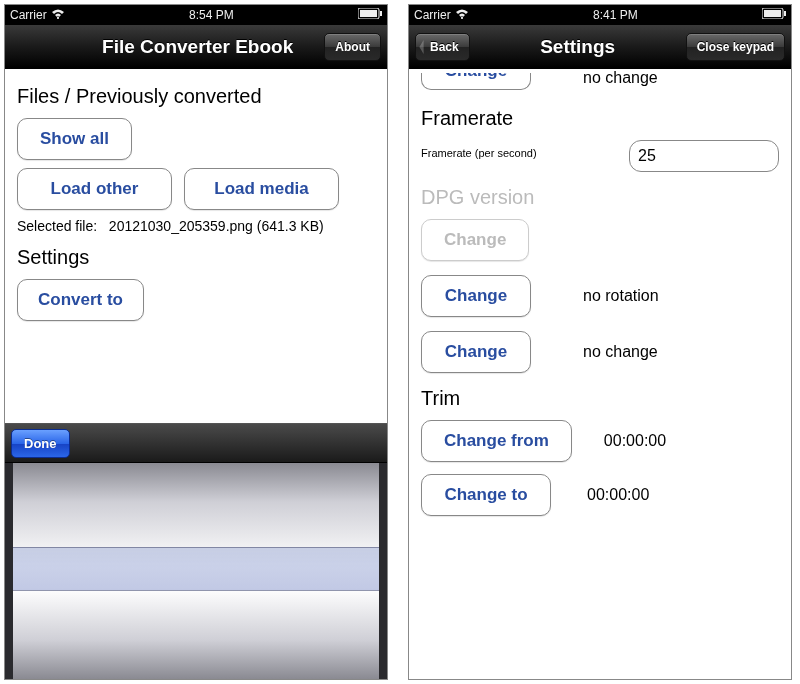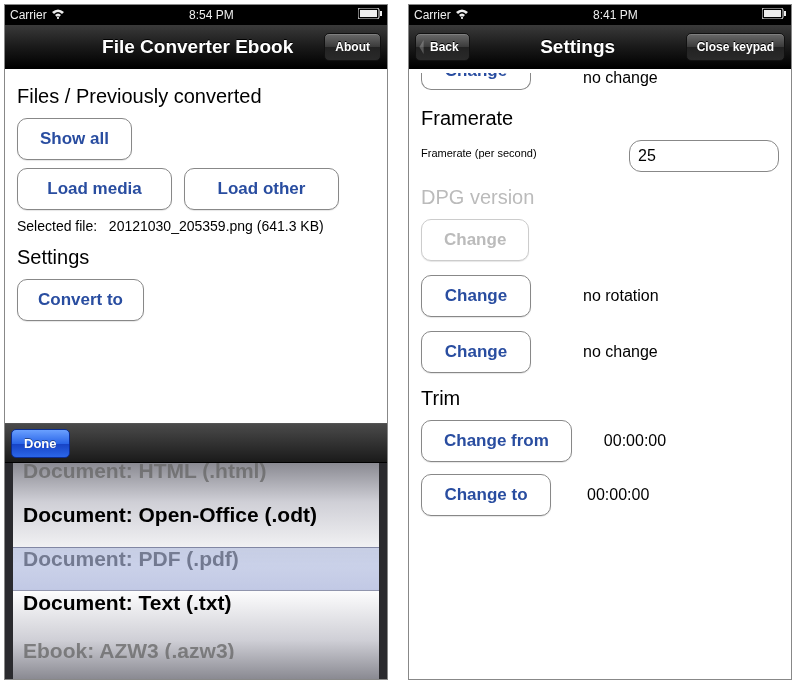--- a/index.html
+++ b/index.html
@@ -222,46 +222,39 @@
     <div class="nav-spacer"></div>
     <div class="navtitle">File Converter Ebook</div>
     <button class="navbtn">About</button>
   </div>
   <div class="content">
     <div class="section-title">Files / Previously converted</div>
     <div class="row">
       <button class="btn">Show all</button>
     </div>
     <div class="row">
+      <button class="btn wide">Load other</button>
       <button class="btn wide">Load media</button>
-      <button class="btn wide">Load other</button>
     </div>
     <div class="helptext">
       <span>Selected file:</span>
       &nbsp;
       <span>20121030_205359.png (641.3 KB)</span>
     </div>
     <div class="section-title" style="margin-top:10px;">Settings</div>
     <div class="row">
       <button class="btn" style="padding:10px 20px;margin-bottom:-10px;">Convert to</button>
     </div>
   </div>
 
   <div class="picker-overlay">
     <div class="picker-toolbar">
       <button class="done-btn">Done</button>
     </div>
     <div class="picker-wheel">
-      <div class="wheel-items">
-        <div class="wheel-item cut">Document: HTML (.html)</div>
-        <div class="wheel-item">Document: Open-Office (.odt)</div>
-        <div class="wheel-item dim">Document: PDF (.pdf)</div>
-        <div class="wheel-item">Document: Text (.txt)</div>
-        <div class="wheel-item cut" style="line-height:52px;">Ebook: AZW3 (.azw3)</div>
-      </div>
       <div class="picker-selection"></div>
     </div>
   </div>
 </div>
 
 <div class="phone">
   <div class="statusbar">
     <div class="status-left">
       <span>Carrier</span>
       <span>

